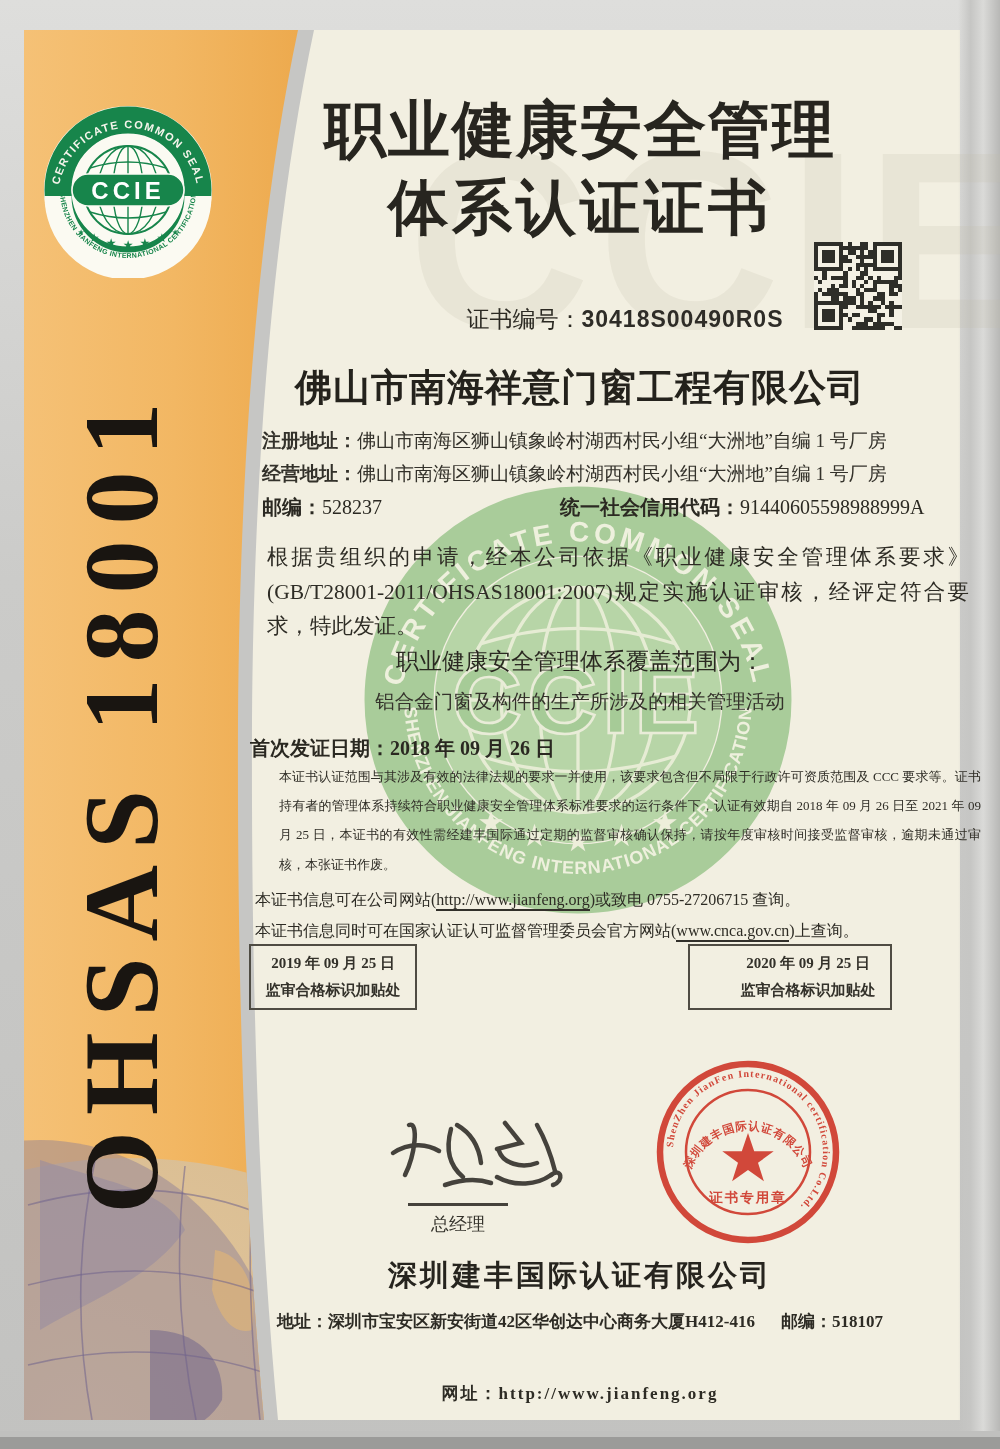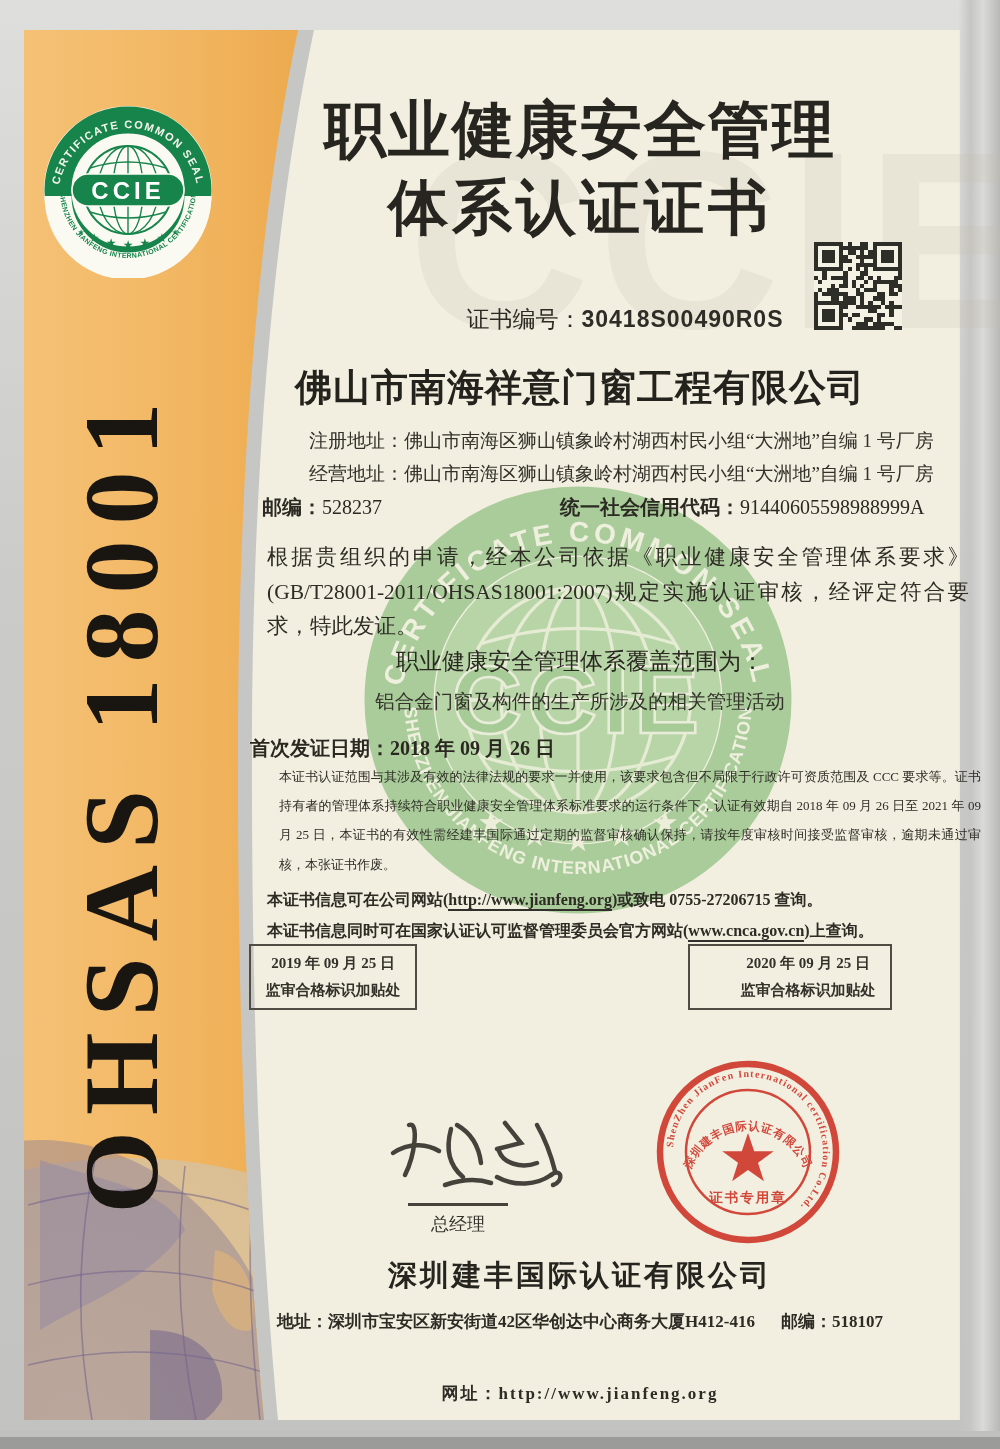--- a/index.html
+++ b/index.html
@@ -28,34 +28,34 @@
   [data-name=qr-code]{position:absolute;left:814px;top:242px;width:88px;height:88px;
         display:grid;grid-template-columns:repeat(21,1fr);grid-template-rows:repeat(21,1fr);
         background:#f4f1e5;}
   [data-name=qr-code] i{display:block;}
   [data-name=qr-code] i.qd{background:#2e2e29;}
   .certno{position:absolute;left:250px;top:304px;width:750px;text-align:center;font-size:23px;}
   .certno .num{font-family:"Liberation Sans","DejaVu Sans",sans-serif;font-weight:bold;letter-spacing:1px;color:#2e2c27;}
   .company{position:absolute;left:250px;top:356px;width:660px;text-align:center;
         font-size:37px;font-weight:bold;color:#24221c;letter-spacing:1px;margin-top:7px;}
   .addr{position:absolute;left:262px;font-size:19px;color:#33312a;white-space:nowrap;}
-  .addr b{font-weight:normal;padding-left:47px;}
+  .addr b{font-weight:bold;}
   .row-postal{position:absolute;left:262px;top:494px;width:698px;font-size:20px;}
   .row-postal .p1 b,.row-postal .p2 b{font-weight:bold;}
   .row-postal .p2{position:absolute;left:298px;top:0;}
   .bodypara{position:absolute;left:255px;top:540px;width:702px;font-size:21.5px;line-height:34.5px;
         text-align:justify;color:#2e2c25;padding-left:12px;}
   .scopehead{position:absolute;left:250px;top:646px;width:660px;text-align:center;
         font-size:23px;font-weight:normal;color:#2a2821;}
   .scopetext{position:absolute;left:250px;top:688px;width:660px;text-align:center;font-size:19.5px;color:#34322b;}
   .issuedate{position:absolute;left:250px;top:724px;width:660px;text-align:left;
         font-size:20px;font-weight:bold;color:#2a2821;margin-top:11px;}
   .fineprint{position:absolute;left:255px;top:762px;width:702px;font-size:13px;line-height:29.2px;
         text-align:justify;color:#2f2d26;margin-left:24px;}
-  .infoline{position:absolute;left:267px;font-size:16px;font-weight:bold;color:#2d2b24;white-space:nowrap;}
+  .infoline{position:absolute;left:255px;font-size:16px;font-weight:normal;color:#2d2b24;white-space:nowrap;}
   .infoline .url{border-bottom:2px solid #32302a;padding-bottom:1px;}
   .auditbox{position:absolute;width:164px;height:62px;border:2px solid #4f4c43;
         text-align:center;font-size:15px;font-weight:bold;color:#33312a;
         display:flex;flex-direction:column;justify-content:space-evenly;}
   .sig-svg{position:absolute;left:385px;top:1095px;z-index:3;}
   .sig-line{position:absolute;left:408px;top:1203px;width:100px;height:2.5px;background:#45423b;}
   .sig-title{position:absolute;left:398px;top:1212px;width:120px;text-align:center;font-size:18px;color:#35332c;}
   .seal-svg{position:absolute;left:653px;top:1057px;z-index:4;opacity:0.92;}
   .issuer-name{position:absolute;left:250px;top:1256px;width:660px;text-align:center;
         font-family:"Liberation Sans","DejaVu Sans",sans-serif;

